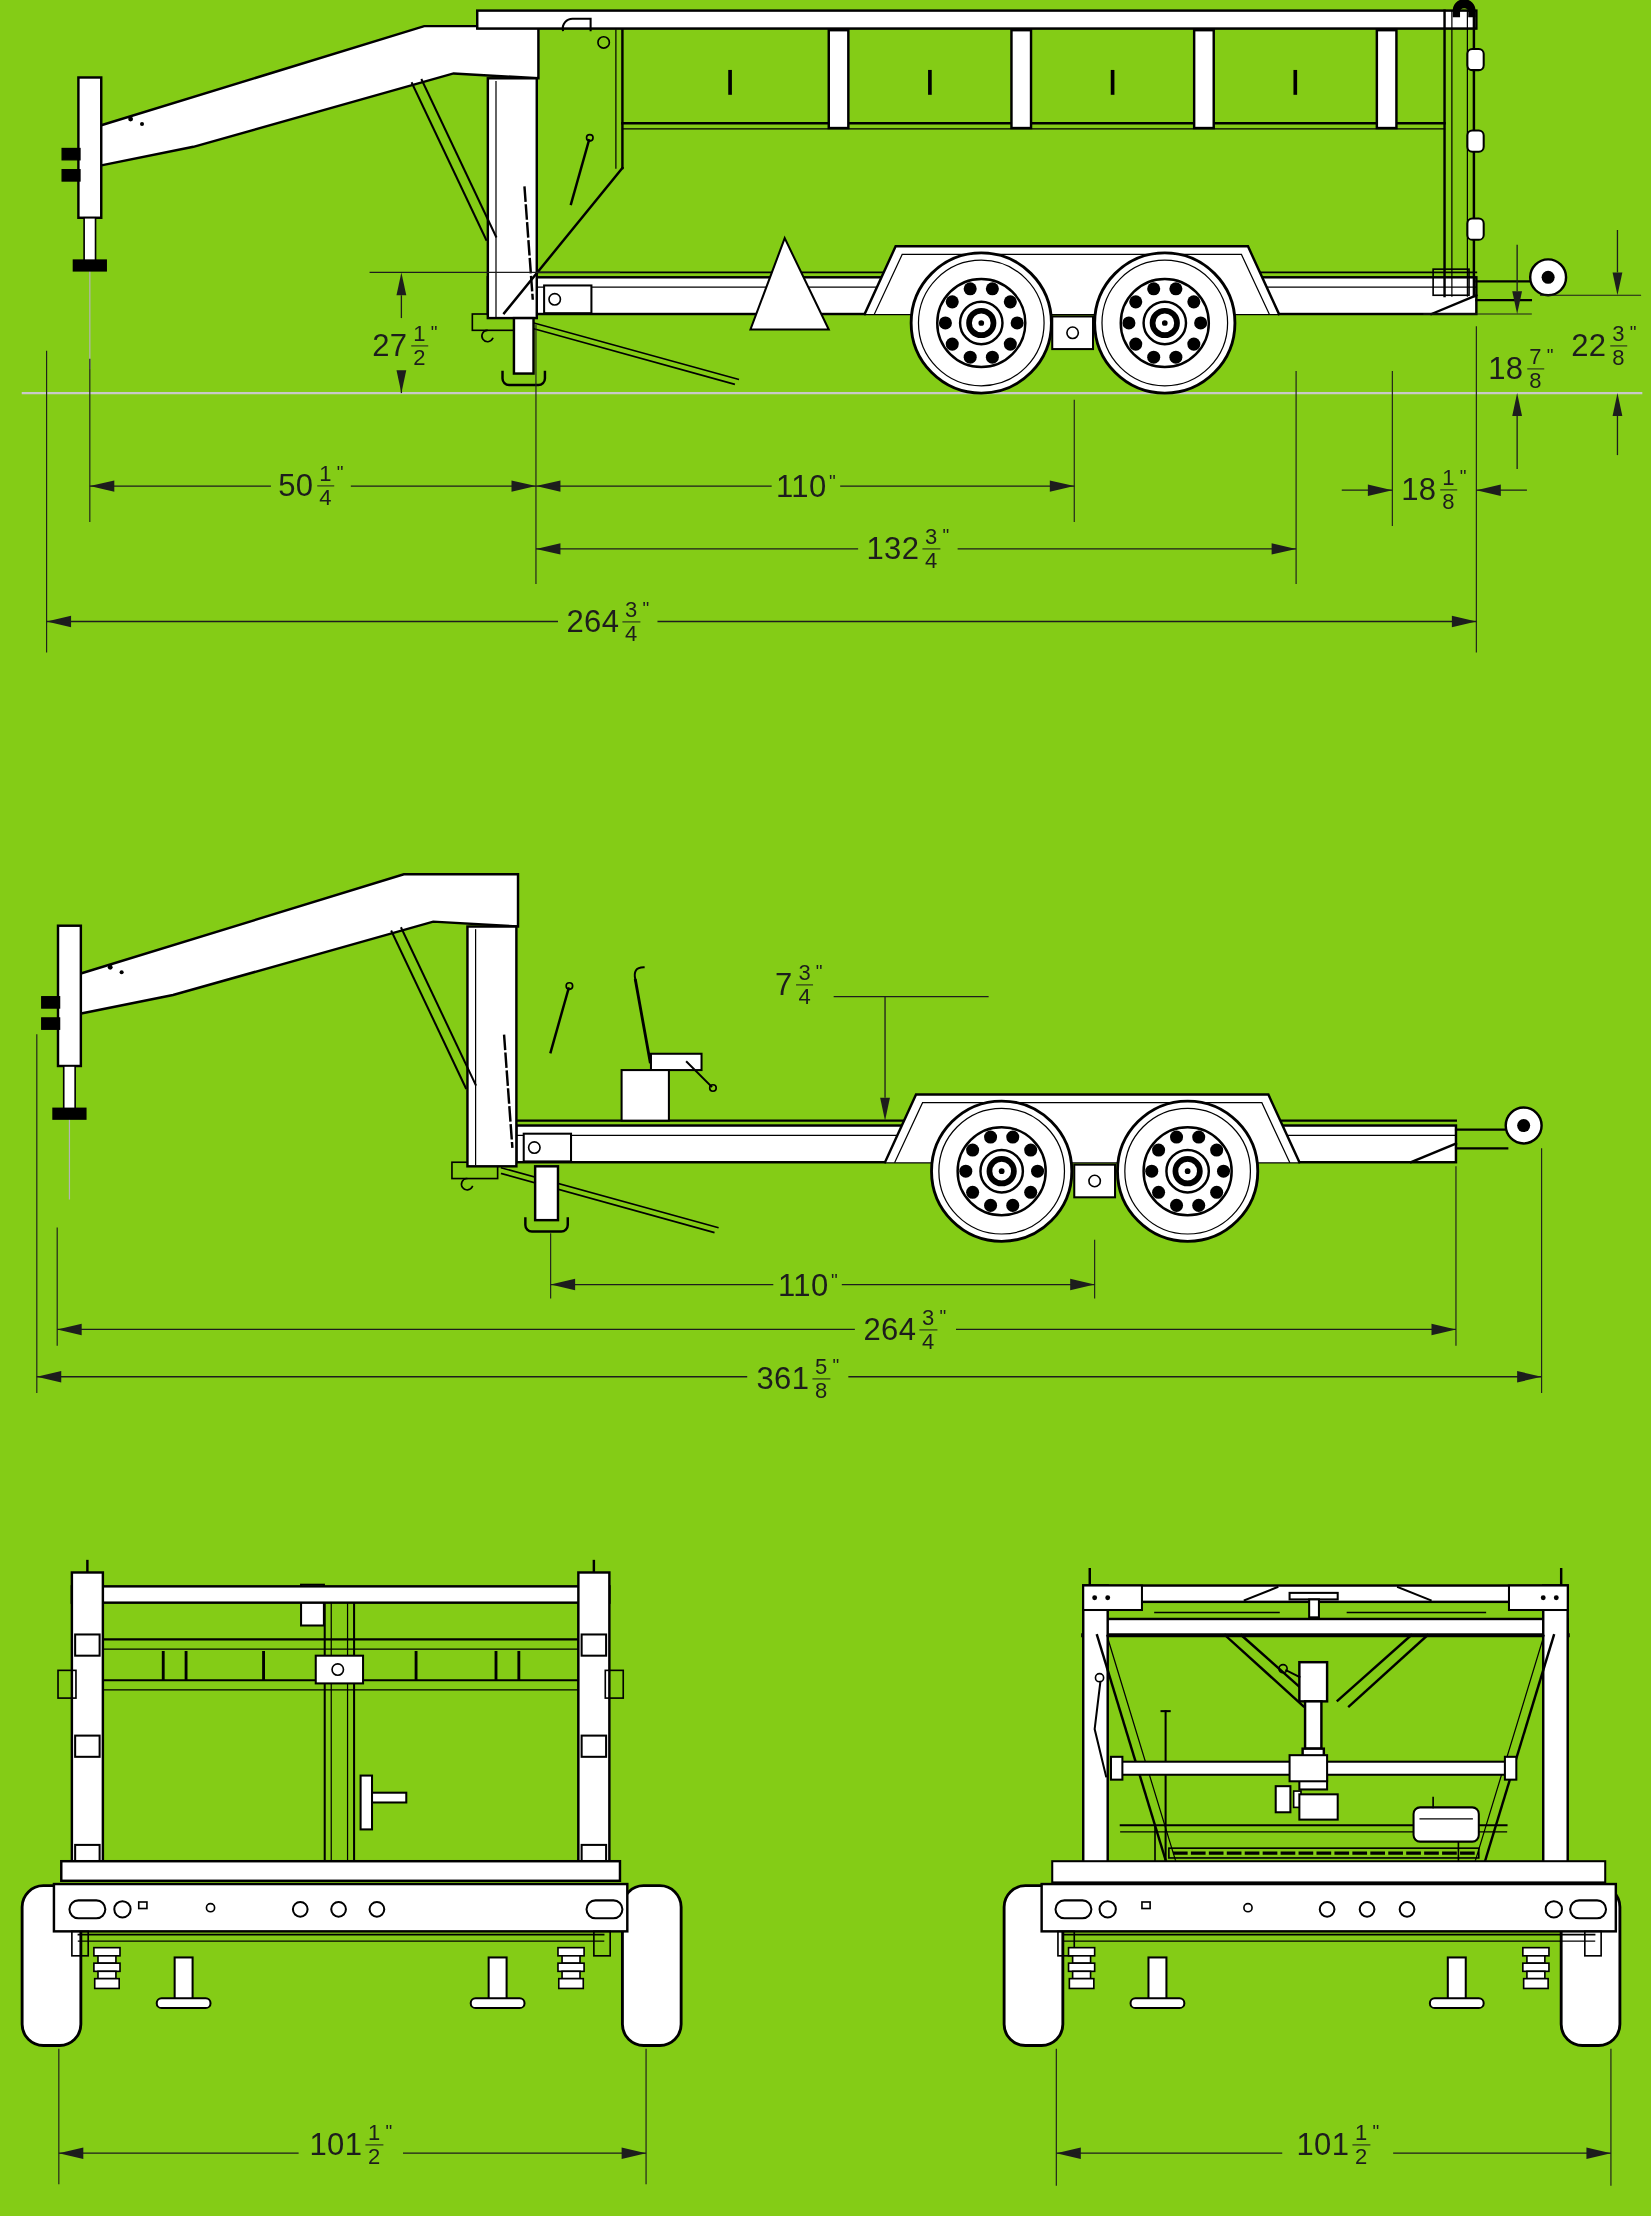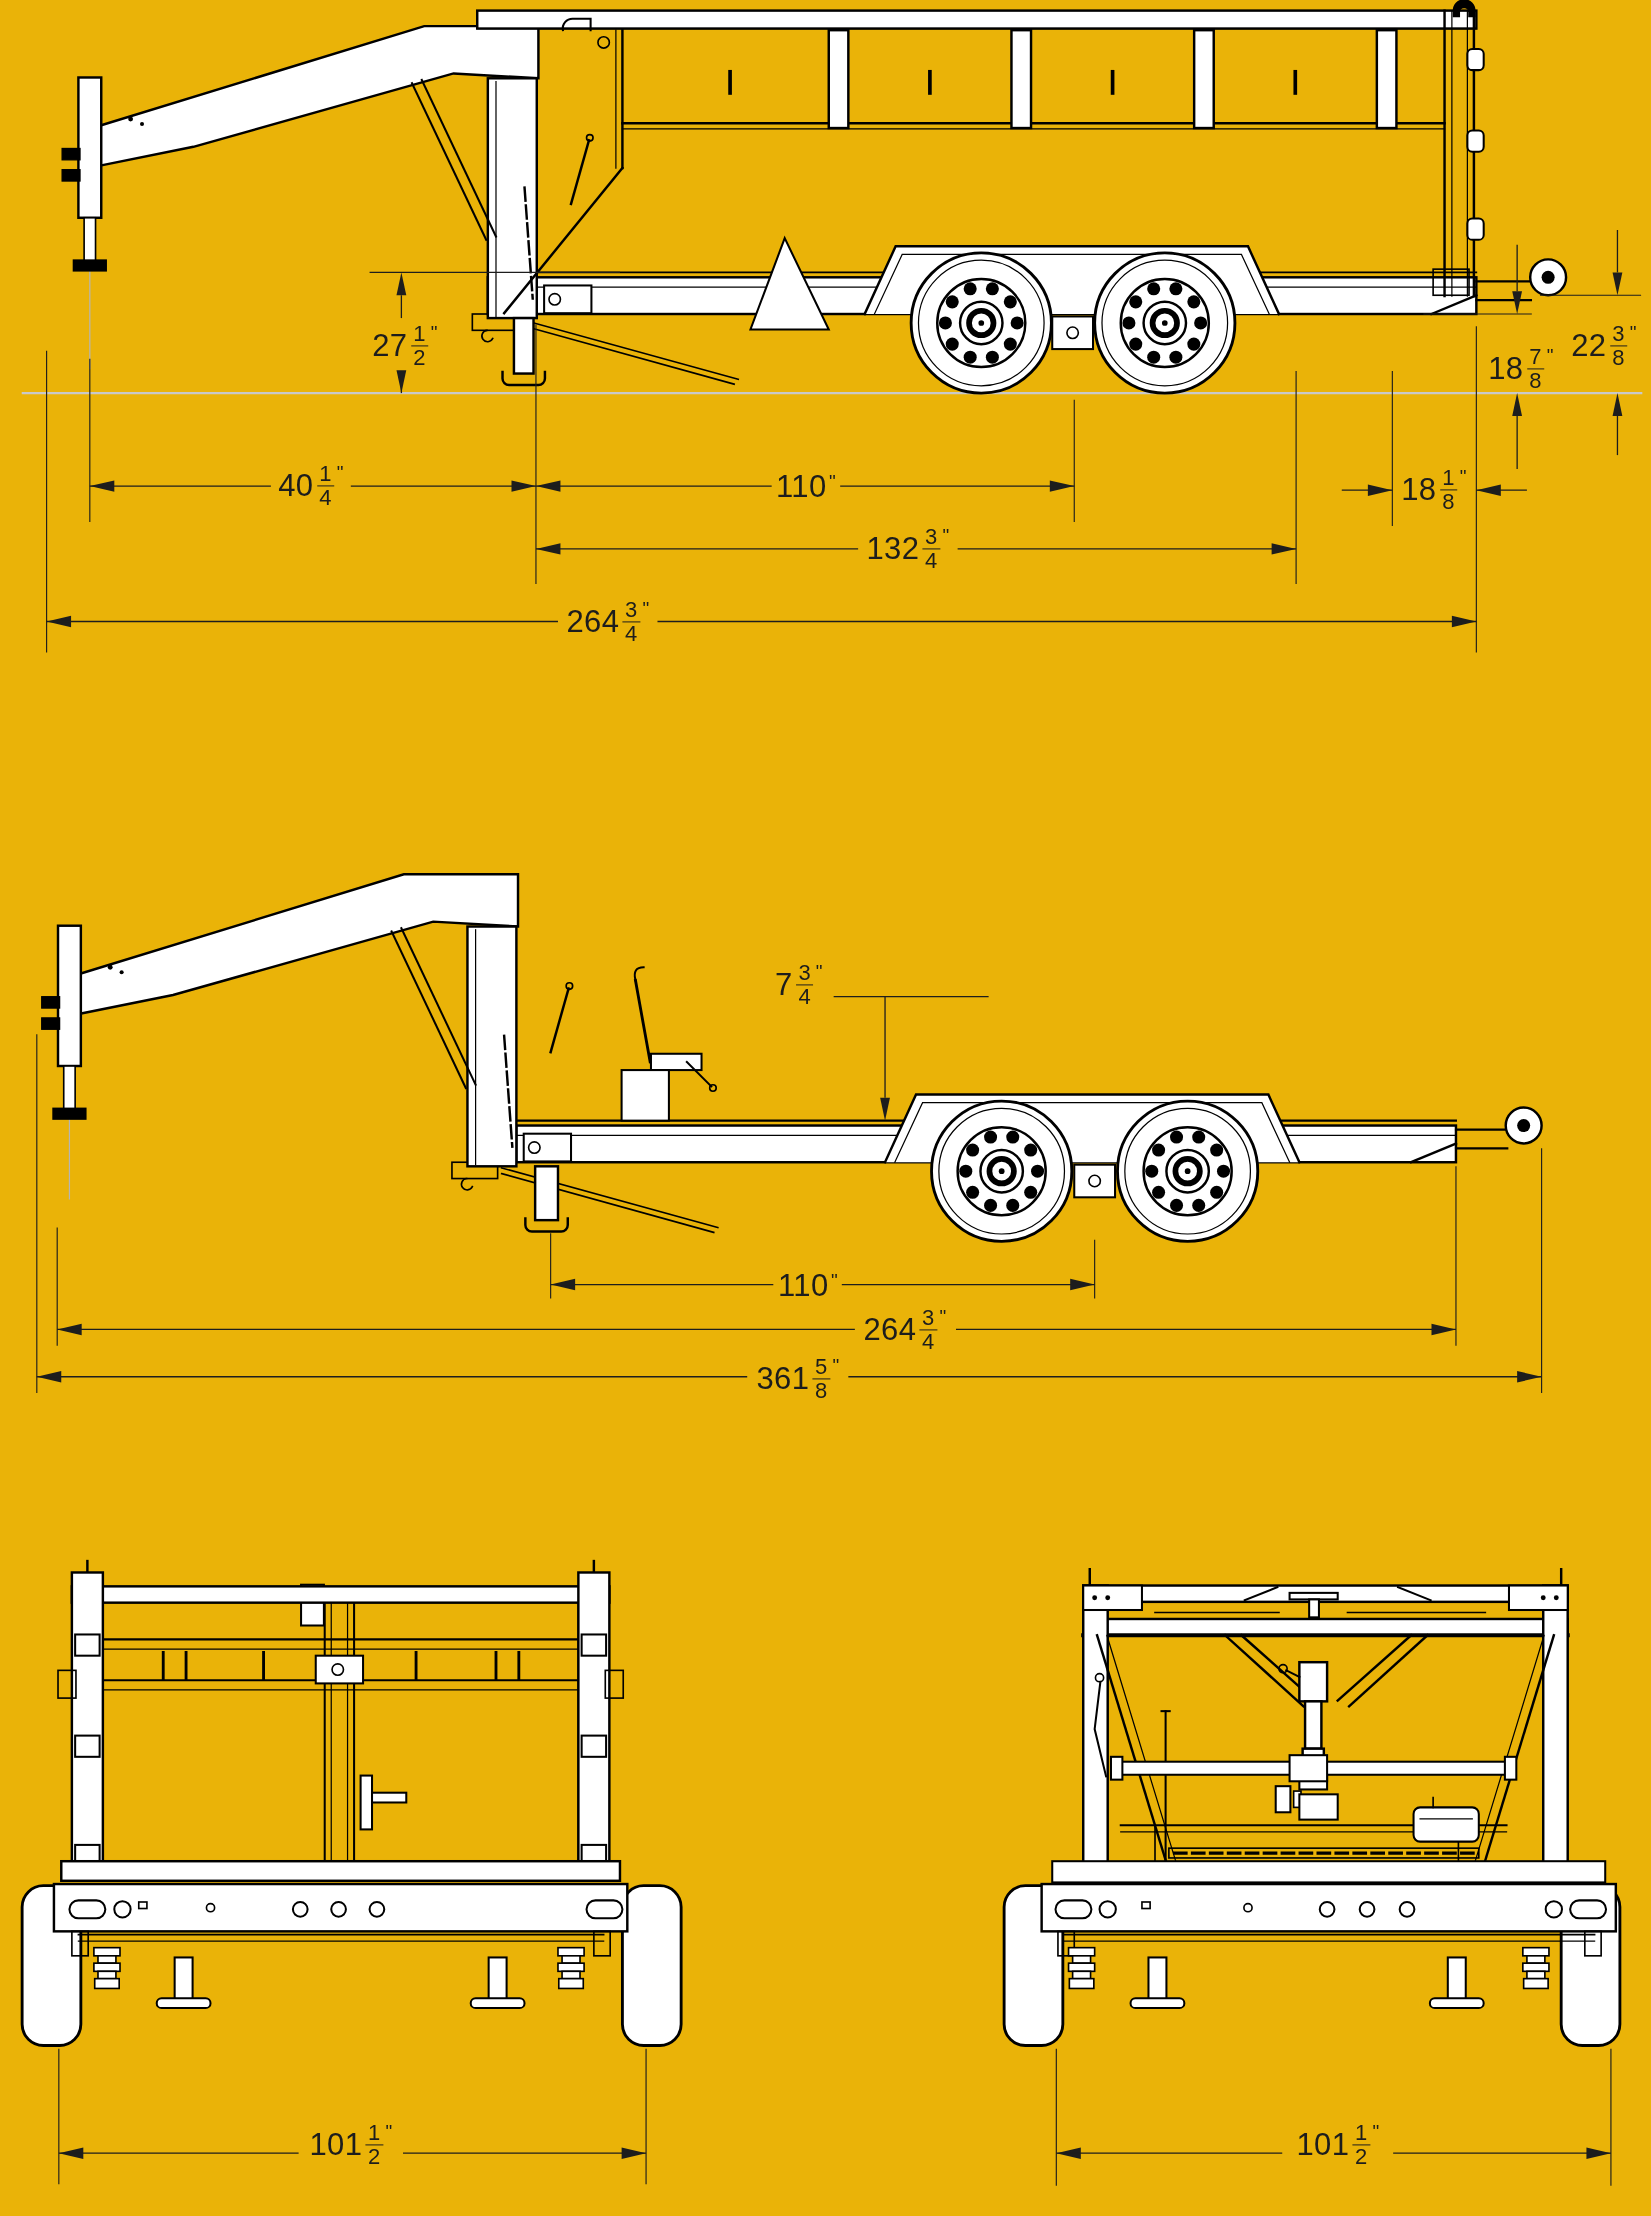--- a/index.html
+++ b/index.html
@@ -1,16 +1,16 @@
 <!DOCTYPE html>
 <html style="font-size:13px"><head>
 <meta charset="utf-8">
 <style>
   html,body{margin:0;padding:0;background:#fff}
-  .canvas{position:relative;width:1651px;height:2216px;background:#eab308;overflow:hidden;
+  .canvas{position:relative;width:1651px;height:2216px;background:#84cc16;overflow:hidden;
           font-family:"Liberation Sans", sans-serif;}
   .canvas svg{position:absolute;left:0;top:0}
   .dim{position:absolute;transform:translate(-50%,-50%);display:flex;align-items:center;
        color:#1d1d1d;font-size:31px;line-height:1;white-space:nowrap;background:transparent;
        letter-spacing:0.4px}
   .dim .frac{display:inline-flex;flex-direction:column;align-items:center;font-size:22px;
        line-height:1.05;margin-left:3.3px}
   .dim .num{border-bottom:1.8px solid #1d1d1d;padding:0 2.4px}
   .dim .den{padding:0 2.4px}
   .dim .unit{font-size:19px;align-self:flex-start;margin:0.8px 0 0 2.4px}
@@ -460,21 +460,21 @@
 <div class="dim" style="left:405px;top:346px">
   <span>27</span>
   <span class="frac">
         <span class="num">1</span>
         <span class="den">2</span>
       </span>
   <span class="unit">"</span>
 </div>
 
 <div class="dim" style="left:311px;top:486px">
-  <span>40</span>
+  <span>50</span>
   <span class="frac">
         <span class="num">1</span>
         <span class="den">4</span>
       </span>
   <span class="unit">"</span>
 </div>
 
 <div class="dim" style="left:806px;top:486px">
   <span>110</span>
   <span class="unit">"</span>

